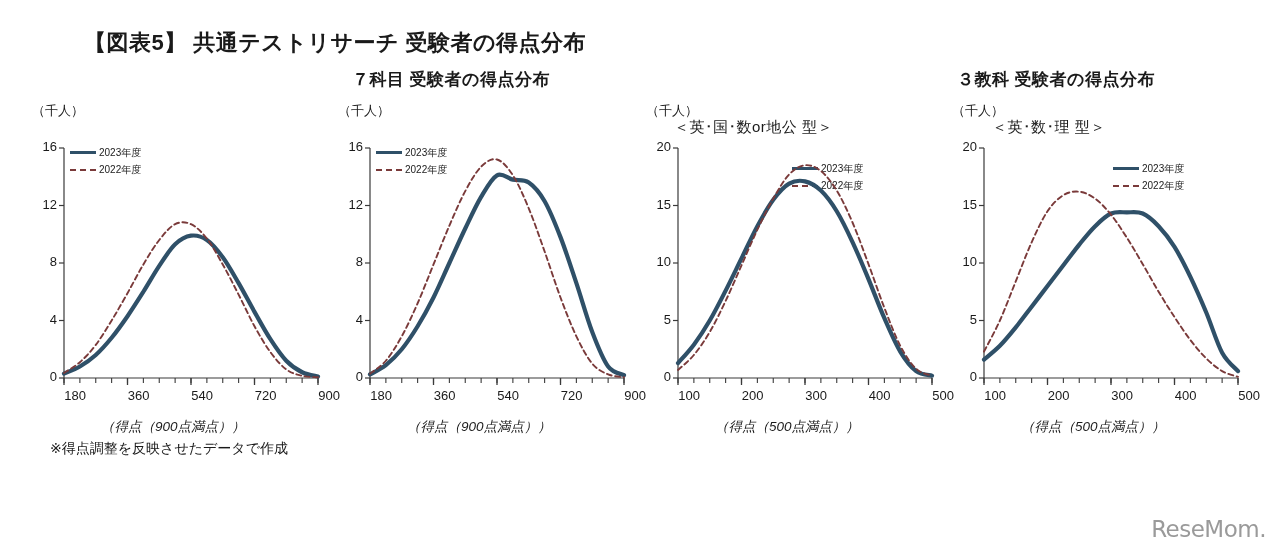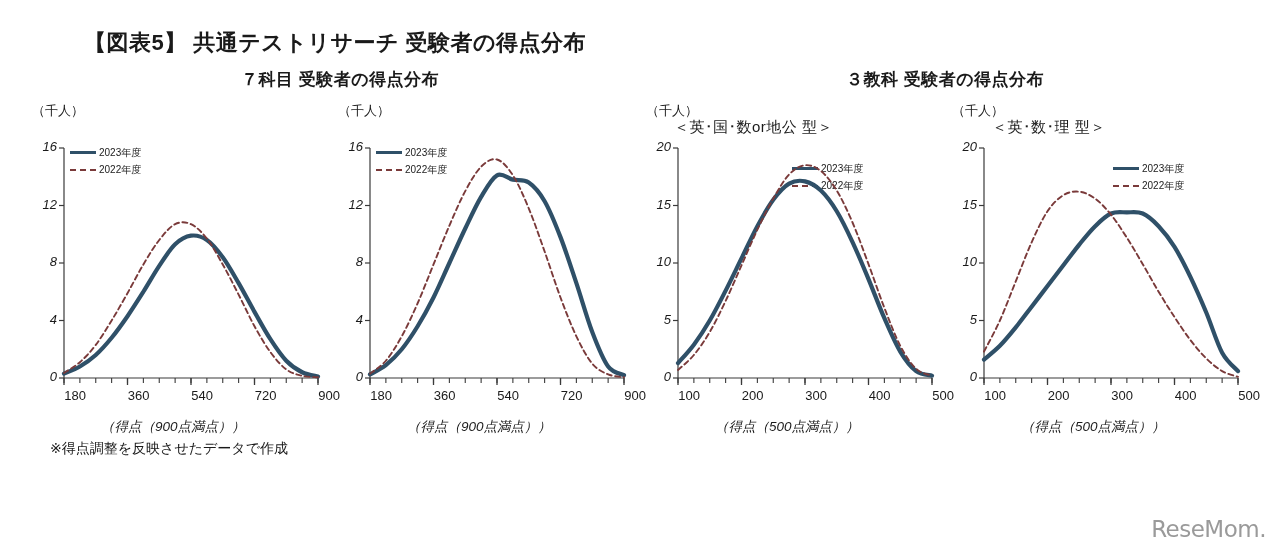--- a/index.html
+++ b/index.html
@@ -27,21 +27,21 @@
     white-space: nowrap;
     margin-left: 24px;
   }
   .section-title {
     position: absolute;
     top: 68px;
     font-size: 17px;
     font-weight: bold;
     letter-spacing: 0.5px;
     white-space: nowrap;
-    text-align: center;
+    text-align: right;
   }
   #sec-left  { left: 130px; width: 420px; }
   #sec-right { left: 735px; width: 420px; }
 
   .footnote {
     position: absolute;
     left: 50px;
     top: 440px;
     font-size: 14px;
     white-space: nowrap;
@@ -126,21 +126,20 @@
     height: 260px;
   }
   .plot-svg { display: block; }
 
   .ylab {
     position: absolute;
     font-size: 13px;
     text-align: right;
     width: 26px;
     white-space: nowrap;
-    font-style: italic;
   }
   .xlab {
     position: absolute;
     font-size: 13px;
     text-align: right;
     width: 44px;
     white-space: nowrap;
   }
   .axis-caption {
     position: absolute;

